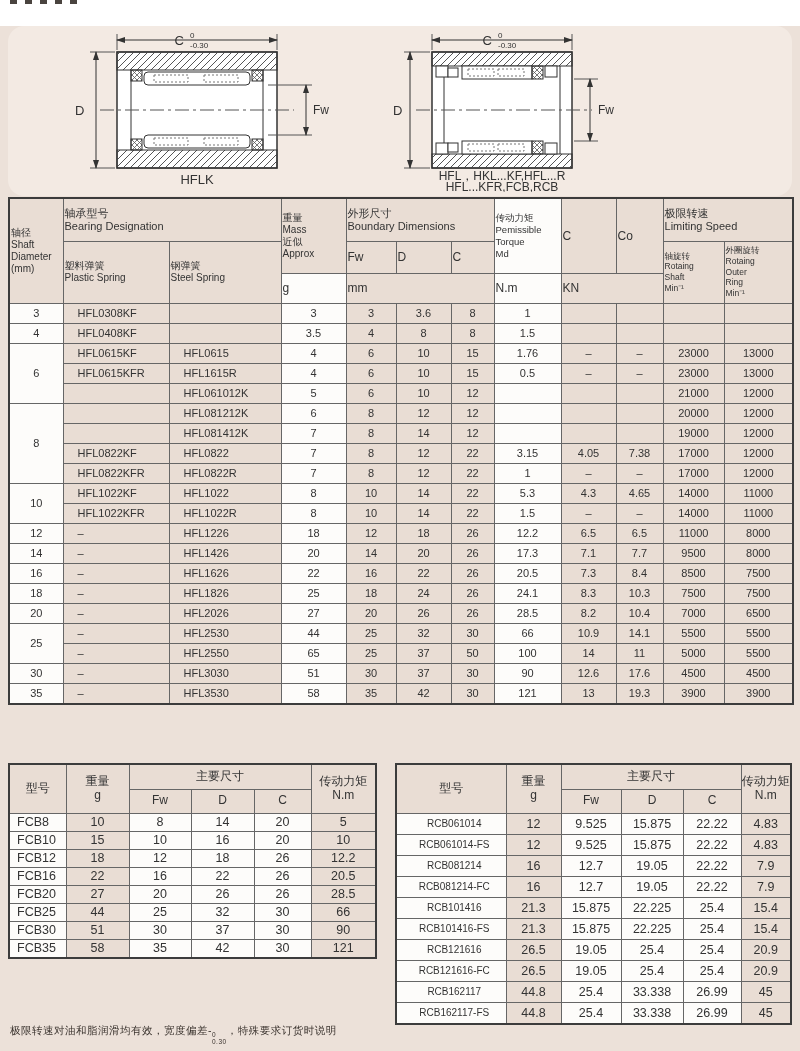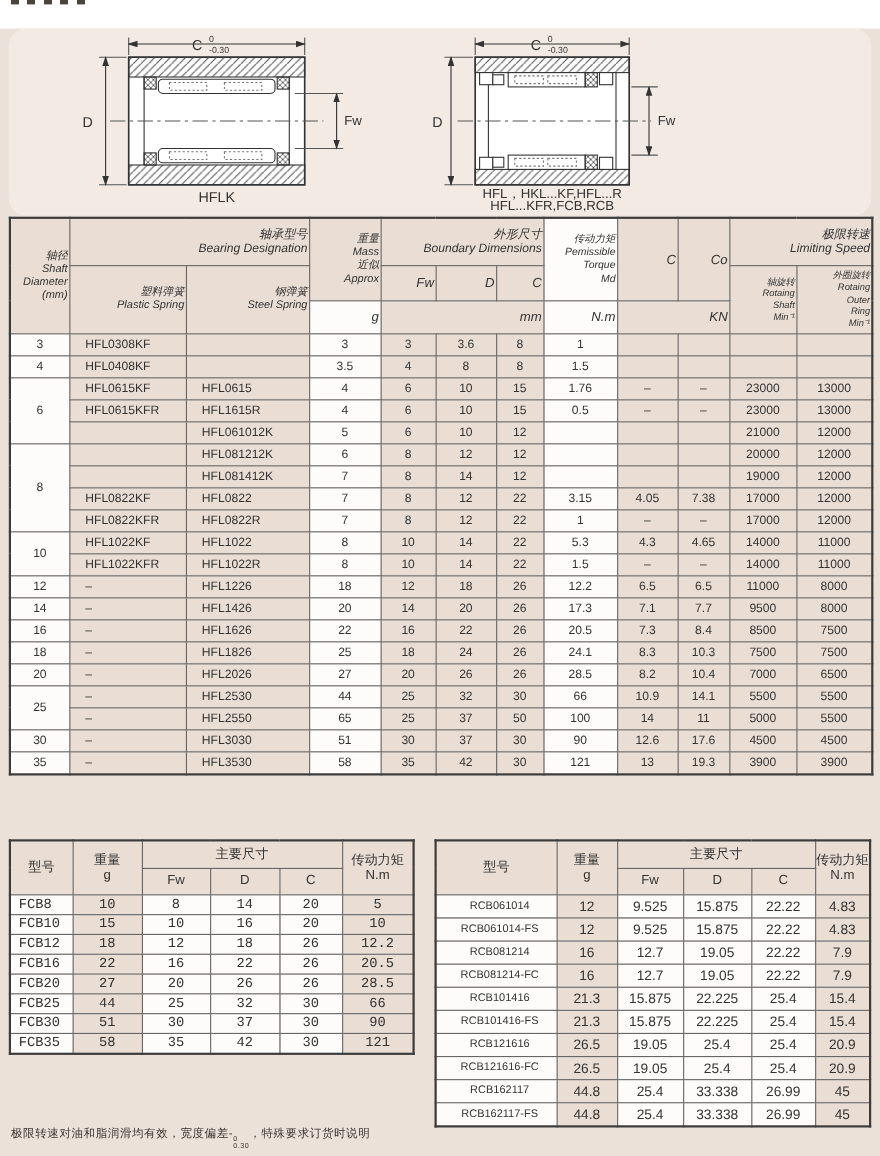--- a/index.html
+++ b/index.html
@@ -26,22 +26,22 @@
 
   table{border-collapse:collapse;table-layout:fixed;}
   th,td{overflow:hidden;}
   .b{background:#e9ddd4;}
   .w{background:#fdfcfa;}
 
   
   .main{position:absolute;left:8px;top:197px;width:784px;border:2px solid #3c3c3c;}
   .main th,.main td{border:1px solid #666;}
   .main thead th{
-    font-weight:normal;white-space:pre-line;text-align:right;
-    font-size:10px;line-height:1.2;padding:1px;font-style:italic;
+    font-weight:normal;white-space:pre-line;text-align:left;
+    font-size:10px;line-height:1.2;padding:1px;
   }
   .main thead th.ttl{font-size:11px;}
   .main thead th.cbig{font-size:12px;}
   .main thead th.unit{font-size:12px;}
   .main thead th.md{font-size:9.5px;line-height:1.25;}
   .main thead th.small{font-size:8.5px;line-height:1.25;}
   .hr1{height:43px;} .hr2{height:32px;} .hr3{height:30px;}
   .main tbody td{
     height:19px;font-size:11px;text-align:center;padding:0;line-height:1;
   }
@@ -50,21 +50,21 @@
   
   .sub{border:2px solid #3c3c3c;}
   .sub th,.sub td{border:1px solid #666;}
   .sub thead th{
     font-weight:normal;white-space:pre-line;text-align:center;
     font-size:12px;line-height:1.15;padding:0;
   }
   .sr1{height:25px;} .sr2{height:24px;}
   #fcb{position:absolute;left:8px;top:763px;width:367px;}
   #rcb{position:absolute;left:395px;top:763px;width:395px;}
-  #fcb tbody td{height:17px;font-size:12.5px;text-align:center;padding:0;font-family:Liberation Mono, monospace;}
+  #fcb tbody td{height:17px;font-size:12.5px;text-align:center;padding:0;}
   #fcb tbody td:first-child{text-align:left;padding-left:7px;font-size:12.5px;}
   #rcb tbody td{height:20px;font-size:12.5px;text-align:center;padding:0;}
   #rcb tbody td:first-child{text-align:center;padding-left:6px;font-size:10px;}
 
   .footnote{
     position:absolute;left:10px;top:1024px;font-size:10.5px;color:#3a332e;
     letter-spacing:0.5px;
   }
   .tol{
     display:inline-flex;flex-direction:column;font-size:6.5px;line-height:1.15;

